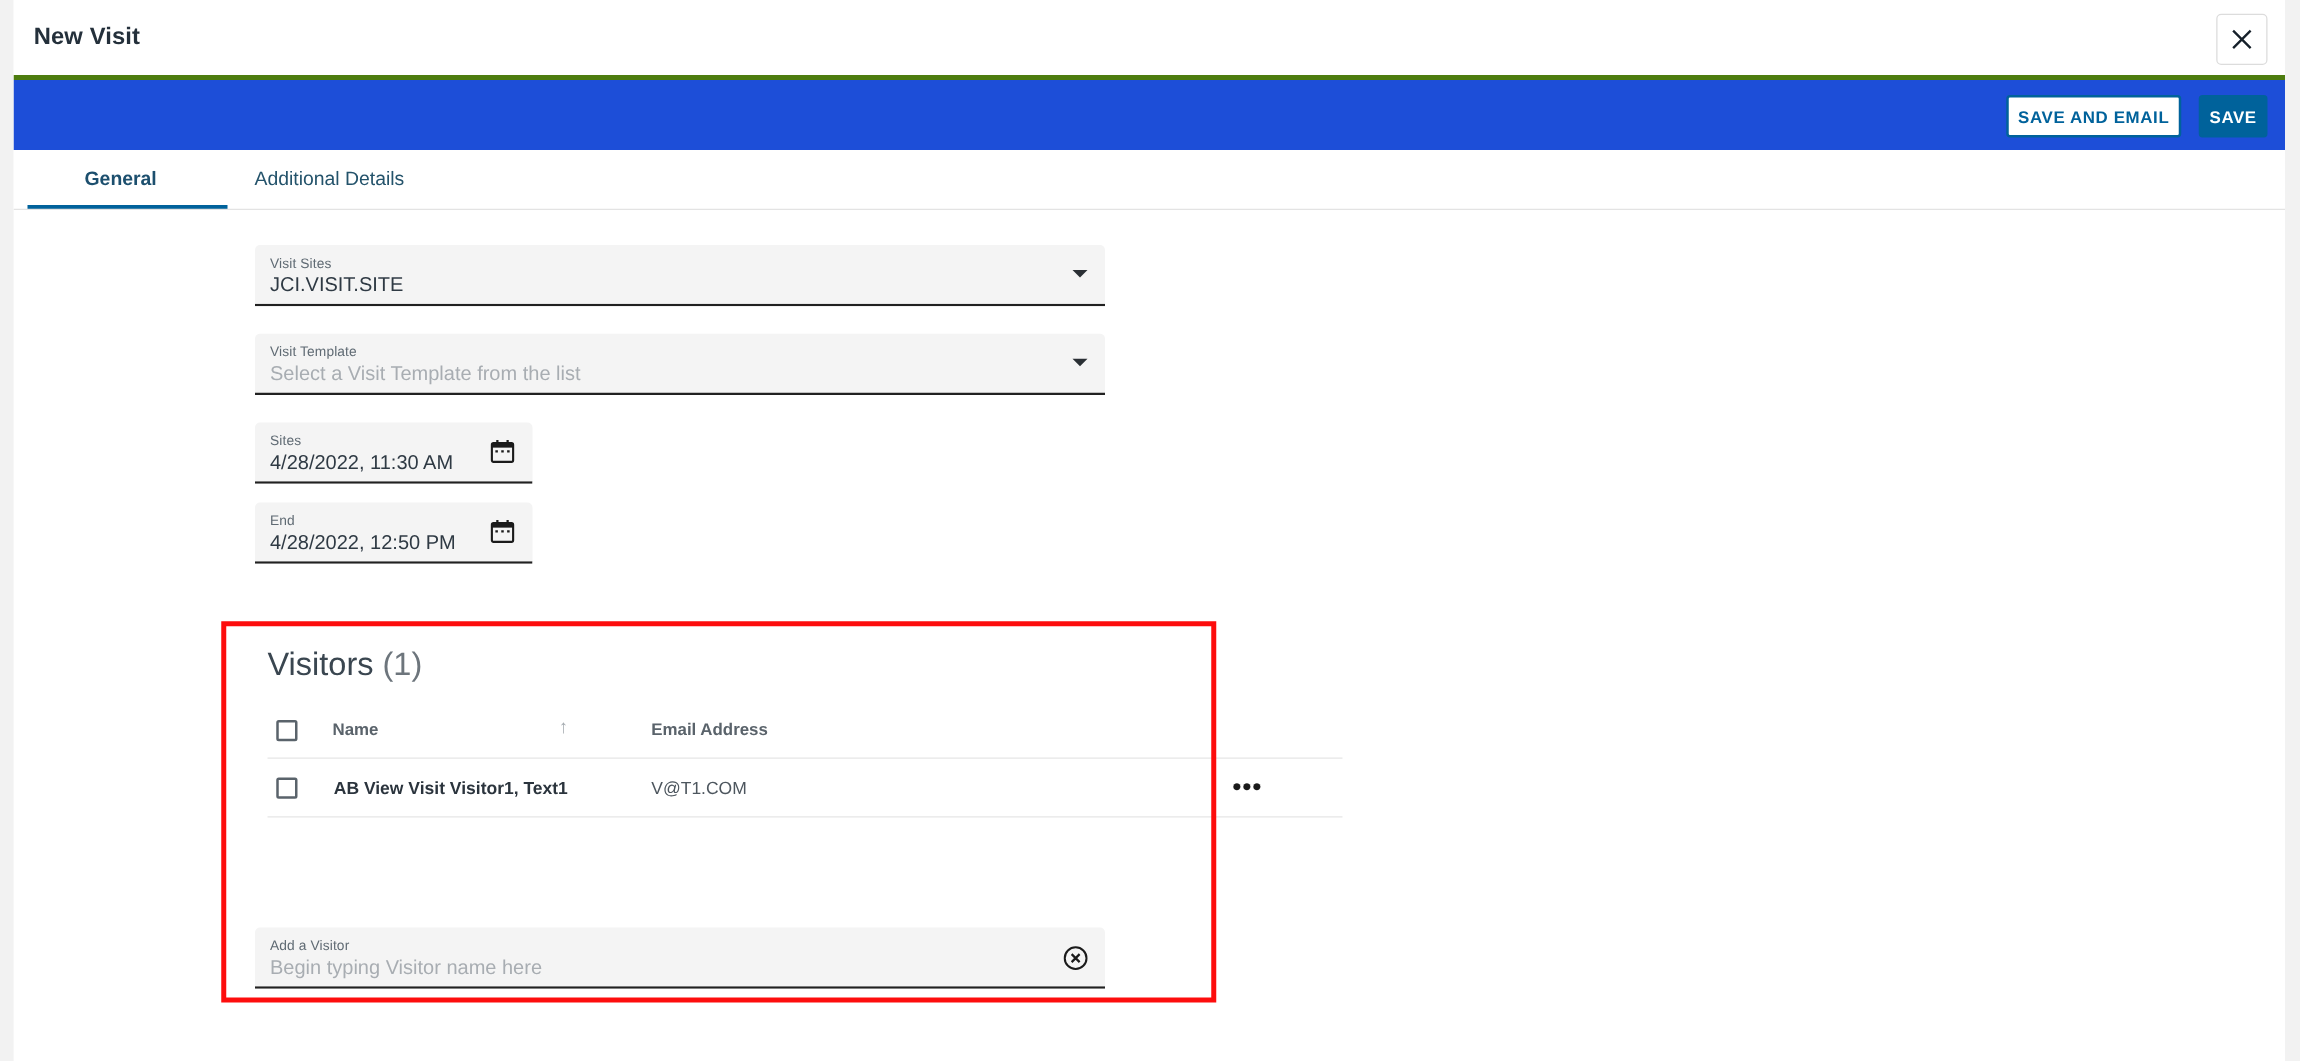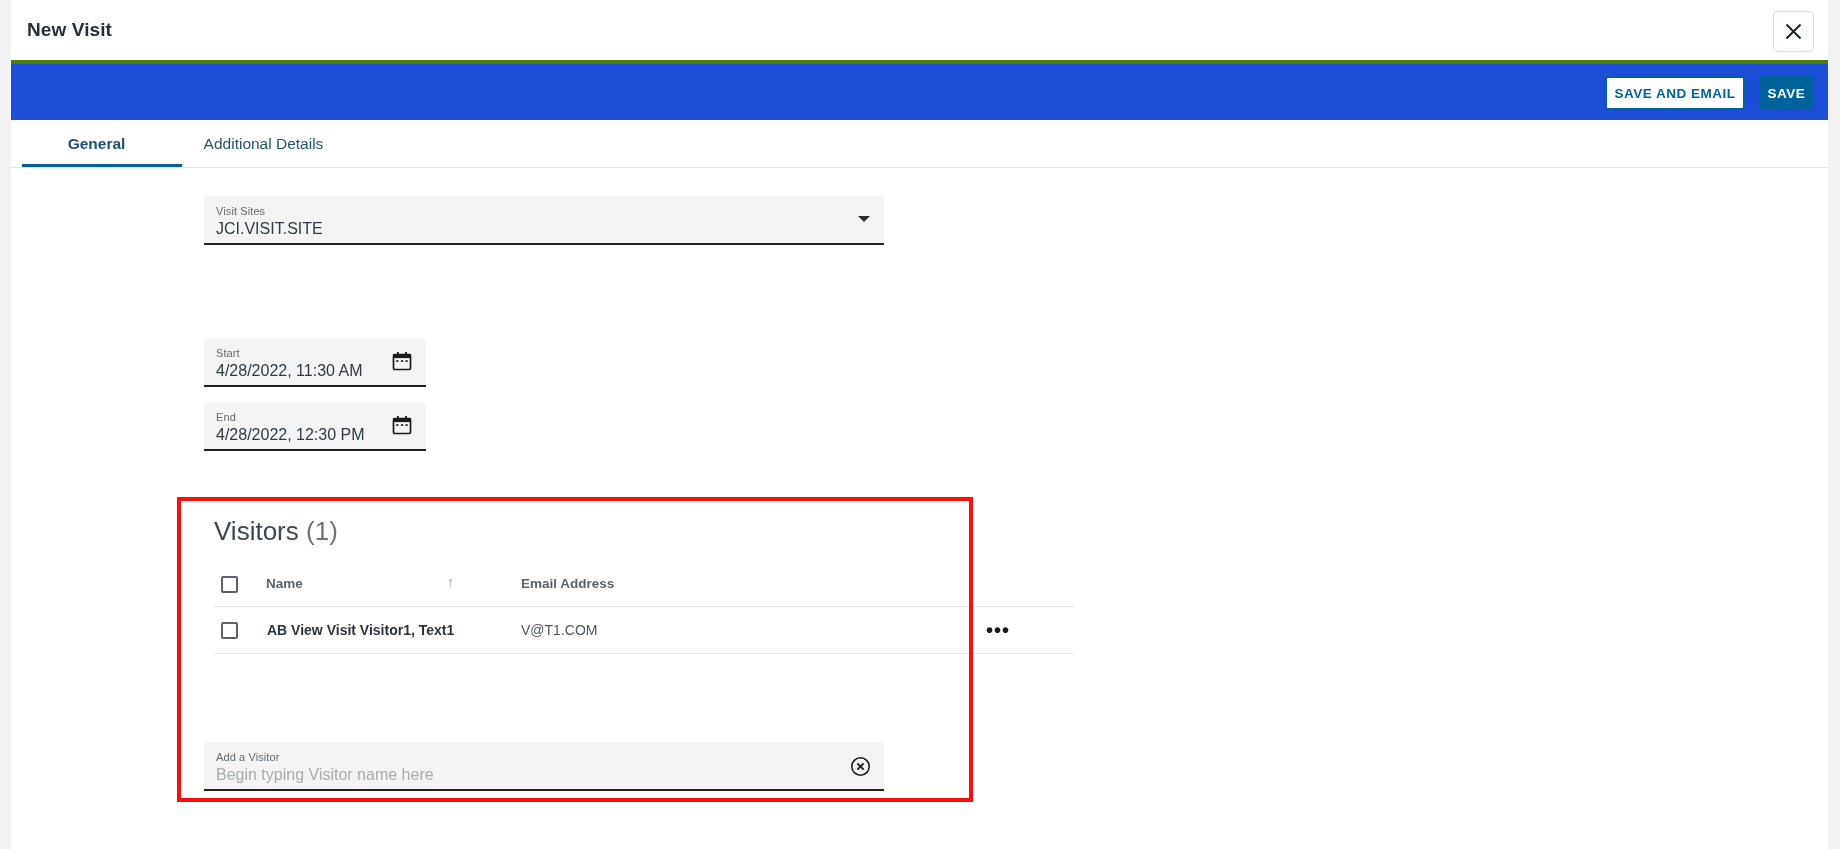--- a/index.html
+++ b/index.html
@@ -250,40 +250,45 @@
       <div class="tab-underline"></div>
       <div class="tabbar-rule"></div>
     </div>
 
     <div class="field field-visit-sites">
       <span class="field-label">Visit Sites</span>
       <span class="field-value">JCI.VISIT.SITE</span>
       <span class="caret"></span>
     </div>
 
+    <div class="field field-visit-template">
+      <span class="field-label">Visit Template</span>
+      <span class="field-value placeholder">Select a Visit Template from the list</span>
+      <span class="caret"></span>
+    </div>
 
     <div class="field field-start">
-      <span class="field-label">Start</span>
+      <span class="field-label">Sites</span>
       <span class="field-value">4/28/2022, 11:30 AM</span>
       <span class="cal-icon">
         <svg width="20" height="20" viewBox="0 0 20 20" aria-hidden="true">
           <rect x="1.5" y="3.5" width="17" height="15" rx="1.3" fill="none" stroke="#1b1b1b" stroke-width="1.7"></rect>
           <rect x="1.5" y="3.5" width="17" height="3.6" fill="#1b1b1b"></rect>
           <rect x="5" y="1" width="1.8" height="4" fill="#1b1b1b"></rect>
           <rect x="13.2" y="1" width="1.8" height="4" fill="#1b1b1b"></rect>
           <rect x="4.3" y="9.2" width="2" height="1.8" fill="#1b1b1b"></rect>
           <rect x="9" y="9.2" width="2" height="1.8" fill="#1b1b1b"></rect>
           <rect x="13.7" y="9.2" width="2" height="1.8" fill="#1b1b1b"></rect>
         </svg>
       </span>
     </div>
 
     <div class="field field-end">
       <span class="field-label">End</span>
-      <span class="field-value">4/28/2022, 12:30 PM</span>
+      <span class="field-value">4/28/2022, 12:50 PM</span>
       <span class="cal-icon">
         <svg width="20" height="20" viewBox="0 0 20 20" aria-hidden="true">
           <rect x="1.5" y="3.5" width="17" height="15" rx="1.3" fill="none" stroke="#1b1b1b" stroke-width="1.7"></rect>
           <rect x="1.5" y="3.5" width="17" height="3.6" fill="#1b1b1b"></rect>
           <rect x="5" y="1" width="1.8" height="4" fill="#1b1b1b"></rect>
           <rect x="13.2" y="1" width="1.8" height="4" fill="#1b1b1b"></rect>
           <rect x="4.3" y="9.2" width="2" height="1.8" fill="#1b1b1b"></rect>
           <rect x="9" y="9.2" width="2" height="1.8" fill="#1b1b1b"></rect>
           <rect x="13.7" y="9.2" width="2" height="1.8" fill="#1b1b1b"></rect>
         </svg>

